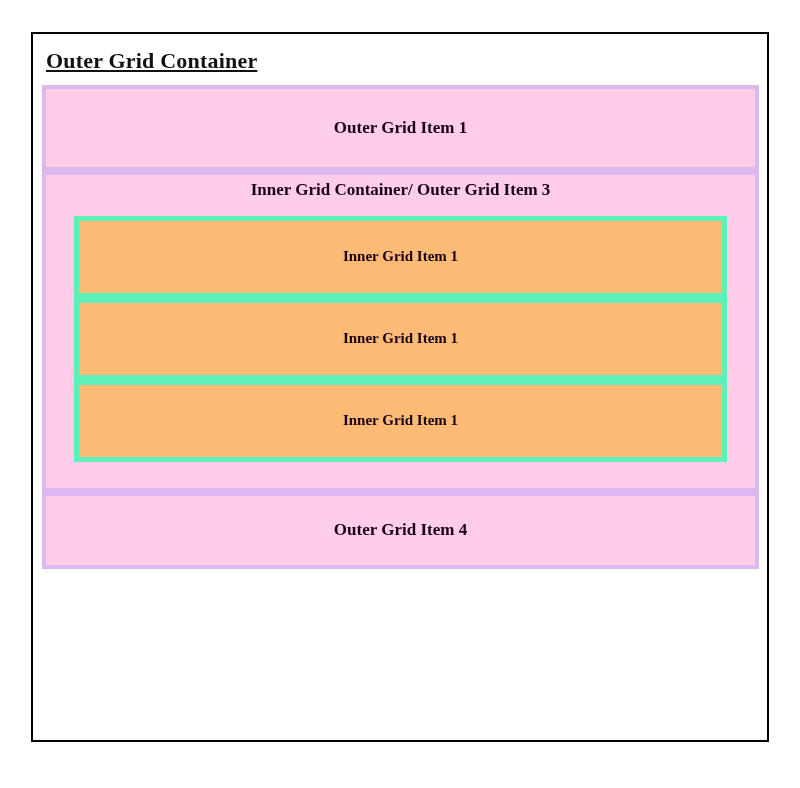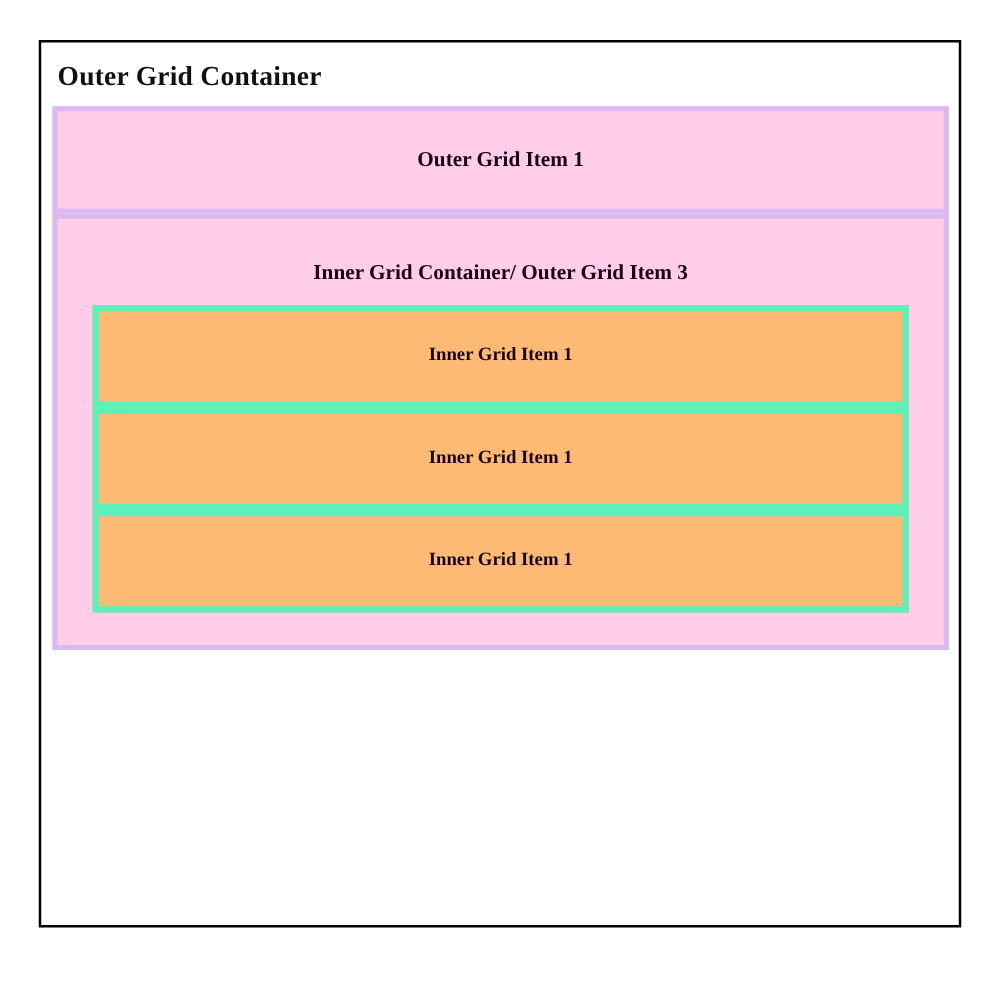--- a/index.html
+++ b/index.html
@@ -26,20 +26,21 @@
     box-sizing: border-box;
   }
 
   #outer-heading {
     font-size: 22px;
     font-weight: bold;
     color: #111111;
     margin: 15px 0 0 13px;
     line-height: 1.1;
     letter-spacing: 0.2px;
+    text-decoration: underline;
   }
 
   #outer-grid {
     margin: 12px 8px 0 9px;
     display: grid;
     grid-template-columns: 1fr;
     grid-auto-rows: min-content;
   }
 
   .outer-item {
@@ -65,21 +66,21 @@
     border: 4px solid #dcb8f0;
     box-sizing: border-box;
     padding: 0 0 4px 0;
   }
 
   #inner-heading {
     font-size: 17px;
     font-weight: bold;
     color: #190019;
     text-align: center;
-    padding: 34px 0 16px 0;
+    padding: 6px 0 16px 0;
     line-height: 1.1;
   }
 
   #inner-grid {
     display: grid;
     grid-template-columns: 1fr;
     grid-auto-rows: min-content;
     margin: 0 28px 22px 28px;
   }
 
@@ -122,15 +123,18 @@
         <div class="inner-item">
           <span>Inner Grid Item 1</span>
         </div>
         <div class="inner-item">
           <span>Inner Grid Item 1</span>
         </div>
       </div>
 
     </div>
 
+    <div class="outer-item h4">
+      <span>Outer Grid Item 4</span>
+    </div>
 
   </div>
 </div>
 
 </body></html>

